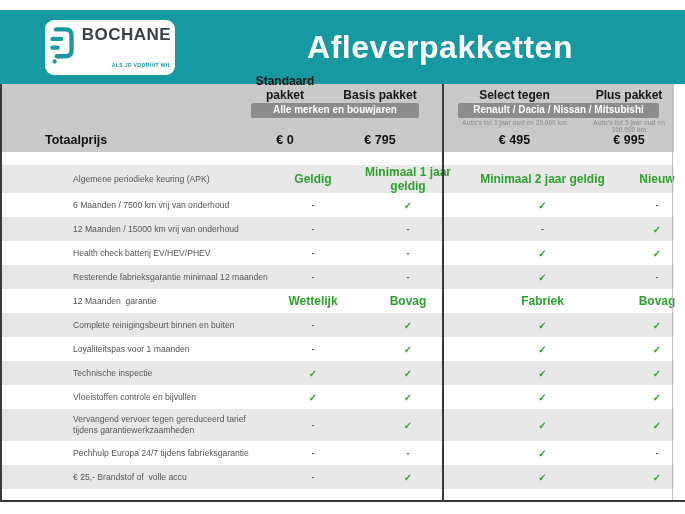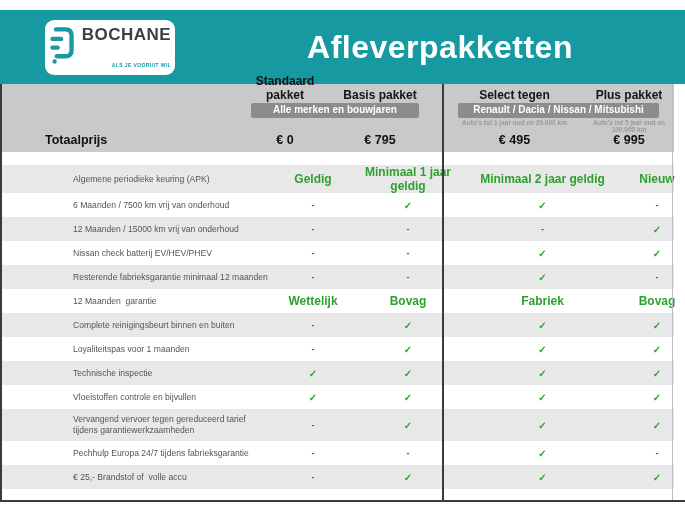--- a/index.html
+++ b/index.html
@@ -115,21 +115,21 @@
           <div class="val c6 val-dash">-</div>
         </div>
         <div class="row grid-cols">
           <div class="label">12 Maanden / 15000 km vrij van onderhoud</div>
           <div class="val c2 val-dash">-</div>
           <div class="val c3 val-dash">-</div>
           <div class="val c5 val-dash">-</div>
           <div class="val c6 val-check">✓</div>
         </div>
         <div class="row grid-cols">
-          <div class="label">Nissan check batterij EV/HEV/PHEV</div>
+          <div class="label">Health check batterij EV/HEV/PHEV</div>
           <div class="val c2 val-dash">-</div>
           <div class="val c3 val-dash">-</div>
           <div class="val c5 val-check">✓</div>
           <div class="val c6 val-check">✓</div>
         </div>
         <div class="row grid-cols">
           <div class="label">Resterende fabrieksgarantie minimaal 12 maanden</div>
           <div class="val c2 val-dash">-</div>
           <div class="val c3 val-dash">-</div>
           <div class="val c5 val-check">✓</div>

